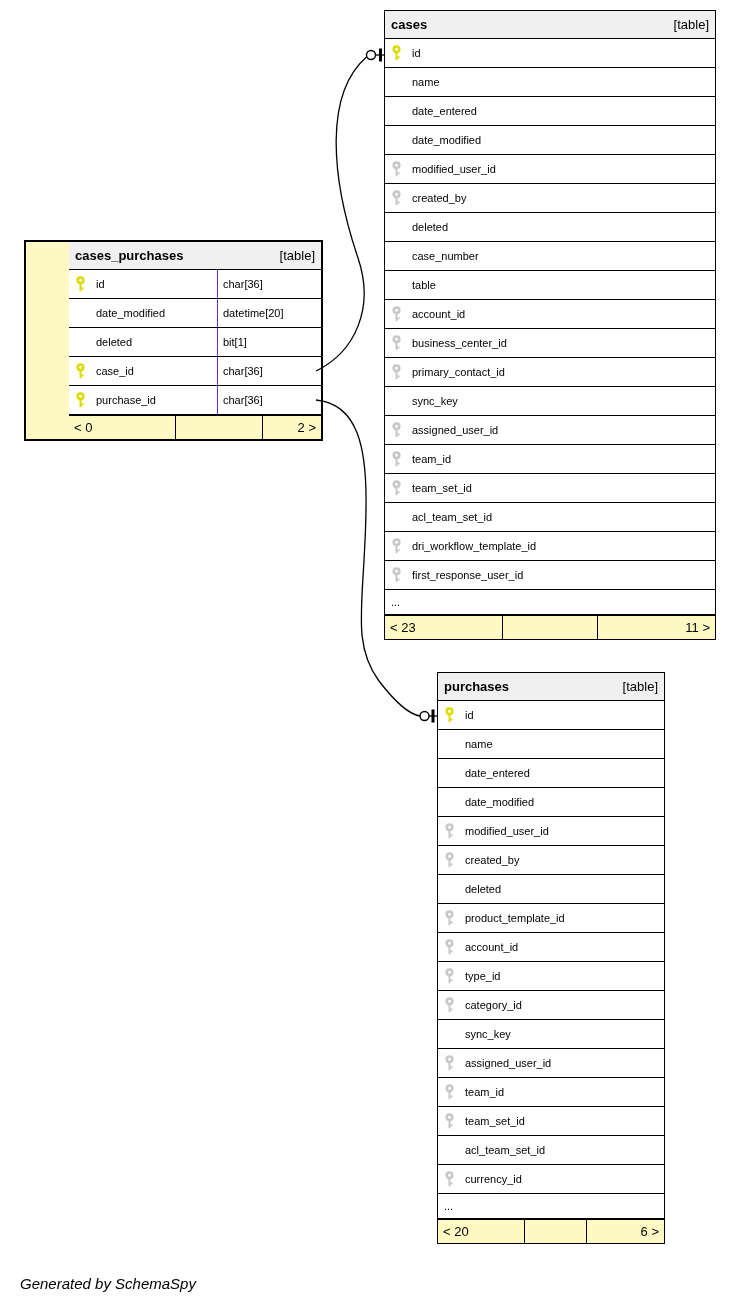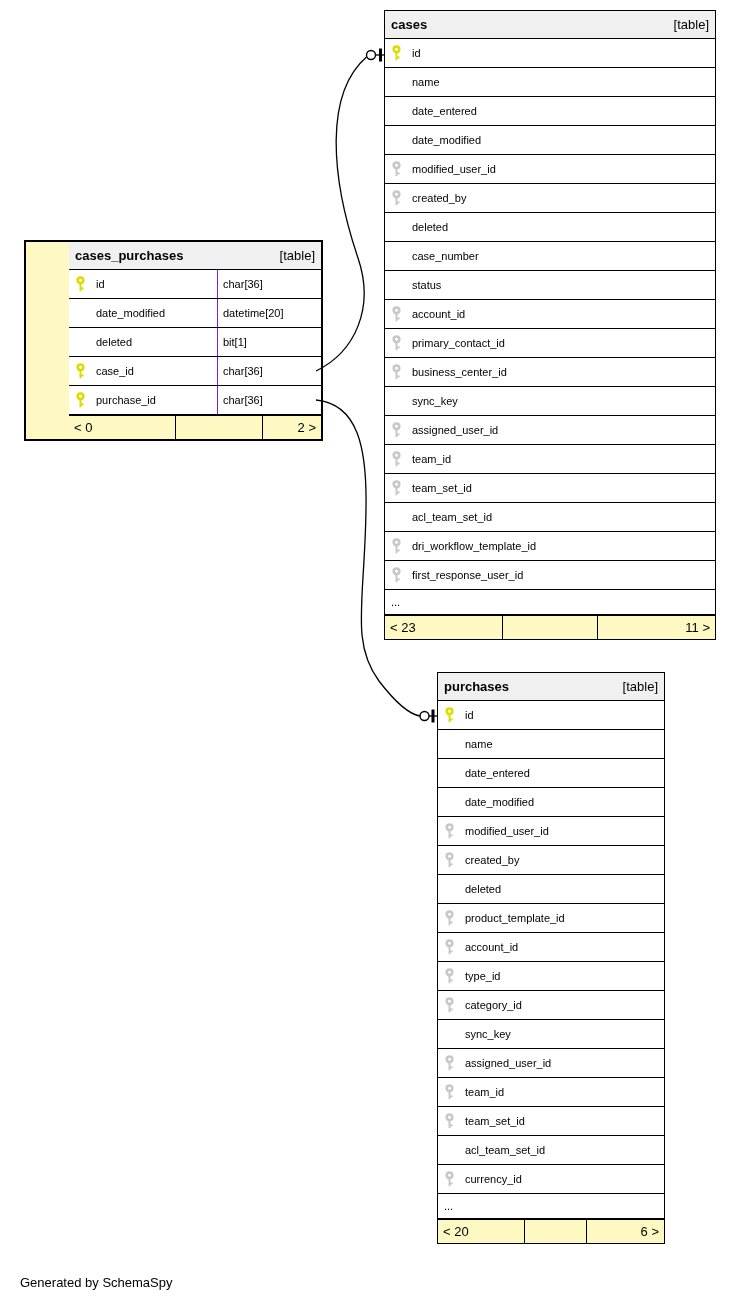--- a/index.html
+++ b/index.html
@@ -27,21 +27,21 @@
              display:flex;align-items:center;padding-left:5px;box-sizing:border-box;white-space:nowrap;}
   .tbl-footer{border-top:1px solid #000;height:23px;display:flex;font-size:13px;}
   .fcell{display:flex;align-items:center;box-sizing:border-box;}
   .fcell-left{padding-left:5px;}
   .fcell-mid{border-left:1px solid #000;}
   .fcell-right{border-left:1px solid #000;flex:1;justify-content:flex-end;padding-right:5px;}
   #tbl-cases .fcell-left{width:117px;}  #tbl-cases .fcell-mid{width:95px;}
   #tbl-cp .fcell-left{width:106px;}     #tbl-cp .fcell-mid{width:87px;}
   #tbl-purch .fcell-left{width:86px;}   #tbl-purch .fcell-mid{width:62px;}
   
-  #footer-note{position:absolute;left:20px;top:1275px;font-size:13px;z-index:1;}
+  #footer-note{position:absolute;left:20px;top:1275px;font-size:15px;z-index:1;font-style:italic;}
 </style>
 </head>
 <body>
 
 <div id="canvas">
 
   <svg id="connector-layer" viewBox="0 0 731 1304" xmlns="http://www.w3.org/2000/svg">
 
     <g>
       <path d="M316,371 C355,352 375,308 358,258 C330,175 325,93 366.5,57" fill="none" stroke="#000" stroke-width="1.3"></path>
@@ -205,21 +205,21 @@
         </div>
         <div class="tbl-row">
           <span class="name-cell">
             <span class="key-cell"></span>
             <span class="col-name">case_number</span>
           </span>
         </div>
         <div class="tbl-row">
           <span class="name-cell">
             <span class="key-cell"></span>
-            <span class="col-name">status</span>
+            <span class="col-name">table</span>
           </span>
         </div>
         <div class="tbl-row">
           <span class="name-cell">
             <span class="key-cell">
               <svg width="11" height="16" viewBox="0 0 11 16">
                 <g stroke="#c8c8c8" fill="none">
                   <circle cx="5.5" cy="4.3" r="2.8" stroke-width="2.6"></circle>
                   <path d="M5.5 7 V15.2" stroke-width="2"></path>
                   <path d="M5.5 12.4 H8.6" stroke-width="2"></path>
@@ -233,35 +233,35 @@
           <span class="name-cell">
             <span class="key-cell">
               <svg width="11" height="16" viewBox="0 0 11 16">
                 <g stroke="#c8c8c8" fill="none">
                   <circle cx="5.5" cy="4.3" r="2.8" stroke-width="2.6"></circle>
                   <path d="M5.5 7 V15.2" stroke-width="2"></path>
                   <path d="M5.5 12.4 H8.6" stroke-width="2"></path>
                 </g>
               </svg>
             </span>
+            <span class="col-name">business_center_id</span>
+          </span>
+        </div>
+        <div class="tbl-row">
+          <span class="name-cell">
+            <span class="key-cell">
+              <svg width="11" height="16" viewBox="0 0 11 16">
+                <g stroke="#c8c8c8" fill="none">
+                  <circle cx="5.5" cy="4.3" r="2.8" stroke-width="2.6"></circle>
+                  <path d="M5.5 7 V15.2" stroke-width="2"></path>
+                  <path d="M5.5 12.4 H8.6" stroke-width="2"></path>
+                </g>
+              </svg>
+            </span>
             <span class="col-name">primary_contact_id</span>
-          </span>
-        </div>
-        <div class="tbl-row">
-          <span class="name-cell">
-            <span class="key-cell">
-              <svg width="11" height="16" viewBox="0 0 11 16">
-                <g stroke="#c8c8c8" fill="none">
-                  <circle cx="5.5" cy="4.3" r="2.8" stroke-width="2.6"></circle>
-                  <path d="M5.5 7 V15.2" stroke-width="2"></path>
-                  <path d="M5.5 12.4 H8.6" stroke-width="2"></path>
-                </g>
-              </svg>
-            </span>
-            <span class="col-name">business_center_id</span>
           </span>
         </div>
         <div class="tbl-row">
           <span class="name-cell">
             <span class="key-cell"></span>
             <span class="col-name">sync_key</span>
           </span>
         </div>
         <div class="tbl-row">
           <span class="name-cell">

